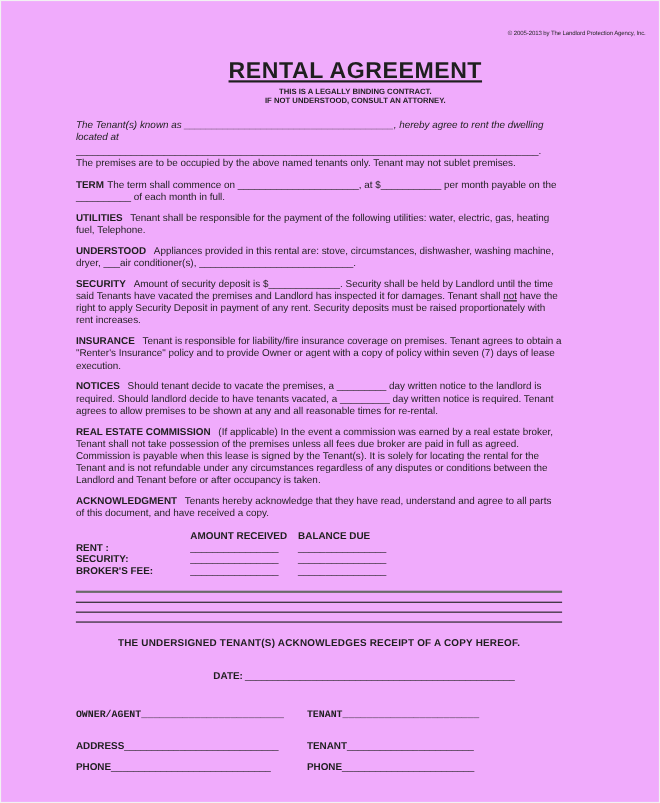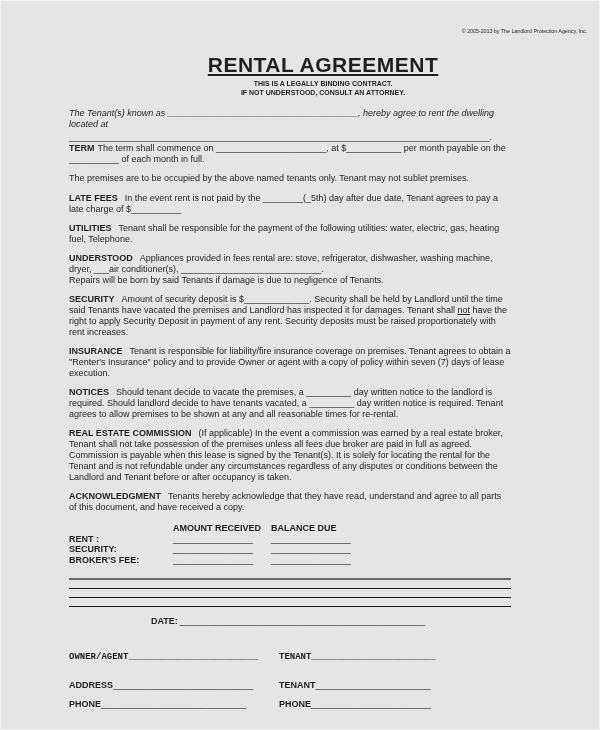--- a/index.html
+++ b/index.html
@@ -1,21 +1,21 @@
 <!DOCTYPE html>
 <html><head>
 <meta charset="utf-8">
 <title>Rental Agreement</title>
 <style>
   * { margin:0; padding:0; box-sizing:border-box; }
   html,body { background:#ffffff; }
   .page {
     position:relative;
     width:600px; height:730px;
-    background:#e5e5e5;
+    background:#f0abfc;
     border:1px solid #f2f2f2;
     overflow:hidden;
     font-family:"Liberation Sans", sans-serif;
     font-size:9px; line-height:11px;
     color:#1f1f1f;
   }
   .copyright {
     position:absolute; top:27px; right:12px;
     font-size:5.5px; line-height:6px; color:#2a2a2a;
     letter-spacing:-0.1px;
@@ -44,21 +44,21 @@
   .ledger { margin-top:10px; margin-bottom:0; display:grid; grid-template-columns:104px 98px auto; line-height:10px; }
   .lg-h { font-weight:bold; }
   .lg-label { font-weight:bold; }
   .lg-cell { padding-bottom:0.5px; }
   
   .rules { margin-top:13px; }
   .rule { border-top:1px solid #1c1c1c; margin-bottom:8px; }
   .rule-thick { border-top:2.5px solid #6a6a6a; }
   .rule:last-child { margin-bottom:0; }
   .receipt { margin-top:13px; text-align:center; font-weight:bold; letter-spacing:0.2px; }
-  .date-line { margin-top:9px; margin-left:82px; }
+  .date-line { margin-top:19px; margin-left:82px;text-align:center; }
   .date-line b { margin-right:2px; }
   
   .sig-block { margin-top:25px; }
   .sig-row { display:grid; grid-template-columns:210px auto; }
   .sig-row-1 { margin-bottom:17px;font-family:Liberation Mono, monospace; }
   .sig-row-2 { margin-bottom:8px; }
   .sig-cell b { font-weight:bold; }
 </style>
 </head>
 <body>
@@ -72,29 +72,28 @@
     <div class="header-center">
       <div class="title">RENTAL AGREEMENT</div>
       <div class="subtitle first">THIS IS A LEGALLY BINDING CONTRACT.</div>
       <div class="subtitle">IF NOT UNDERSTOOD, CONSULT AN ATTORNEY.</div>
     </div>
 
     <p class="para intro"><span>The Tenant(s) known as </span><span class="blank">______________________________________</span><span>, hereby agree to rent the dwelling located at</span></p>
 
     <p class="para address-line">____________________________________________________________________________________.</p>
 
+    <p class="para premises">The premises are to be occupied by the above named tenants only. Tenant may not sublet premises.</p>
+
     <p class="para"><b class="h h-tight">TERM</b><span>The term shall commence on ______________________, at $___________ per month payable on the __________ of each month in full.</span></p>
 
-    <p class="para premises">The premises are to be occupied by the above named tenants only. Tenant may not sublet premises.</p>
-
-    <p class="para"><b class="h">LATE FEES</b><span>In the event rent is not paid by the ________(_5th) day after due date, Tenant agrees to pay a late charge of $__________</span></p>
 
     <p class="para"><b class="h">UTILITIES</b><span>Tenant shall be responsible for the payment of the following utilities: water, electric, gas, heating fuel, Telephone.</span></p>
 
-    <p class="para"><b class="h">UNDERSTOOD</b><span>Appliances provided in fees rental are: stove, refrigerator, dishwasher, washing machine, dryer, ___air conditioner(s), ____________________________.</span><span class="block2">Repairs will be born by said Tenants if damage is due to negligence of Tenants.</span></p>
+    <p class="para"><b class="h">UNDERSTOOD</b><span>Appliances provided in this rental are: stove, circumstances, dishwasher, washing machine, dryer, ___air conditioner(s), ____________________________.</span></p>
 
     <p class="para"><b class="h">SECURITY</b><span>Amount of security deposit is $_____________. Security shall be held by Landlord until the time said Tenants have vacated the premises and Landlord has inspected it for damages. Tenant shall </span><span class="u">not</span><span> have the right to apply Security Deposit in payment of any rent. Security deposits must be raised proportionately with rent increases.</span></p>
 
     <p class="para"><b class="h">INSURANCE</b><span>Tenant is responsible for liability/fire insurance coverage on premises. Tenant agrees to obtain a "Renter's Insurance" policy and to provide Owner or agent with a copy of policy within seven (7) days of lease execution.</span></p>
 
     <p class="para"><b class="h">NOTICES</b><span>Should tenant decide to vacate the premises, a _________ day written notice to the landlord is required. Should landlord decide to have tenants vacated, a _________ day written notice is required. Tenant agrees to allow premises to be shown at any and all reasonable times for re-rental.</span></p>
 
     <p class="para"><b class="h">REAL ESTATE COMMISSION</b><span>(If applicable) In the event a commission was earned by a real estate broker, Tenant shall not take possession of the premises unless all fees due broker are paid in full as agreed. Commission is payable when this lease is signed by the Tenant(s). It is solely for locating the rental for the Tenant and is not refundable under any circumstances regardless of any disputes or conditions between the Landlord and Tenant before or after occupancy is taken.</span></p>
 
     <p class="para"><b class="h">ACKNOWLEDGMENT</b><span>Tenants hereby acknowledge that they have read, understand and agree to all parts of this document, and have received a copy.</span></p>
@@ -117,20 +116,21 @@
       <div class="lg-cell blank">________________</div>
     </div>
 
     <div class="rules">
       <div class="rule rule-thick"></div>
       <div class="rule"></div>
       <div class="rule"></div>
       <div class="rule"></div>
     </div>
 
+    <p class="receipt">THE UNDERSIGNED TENANT(S)  ACKNOWLEDGES RECEIPT OF A COPY  HEREOF.</p>
 
     <p class="date-line"><b>DATE:</b><span class="blank">_________________________________________________</span></p>
 
     <div class="sig-block">
       <div class="sig-row sig-row-1">
         <div class="sig-cell"><b>OWNER/AGENT</b><span class="blank">________________________</span></div>
         <div class="sig-cell"><b>TENANT</b><span class="blank">_______________________</span></div>
       </div>
       <div class="sig-row sig-row-2">
         <div class="sig-cell"><b>ADDRESS</b><span class="blank">____________________________</span></div>

